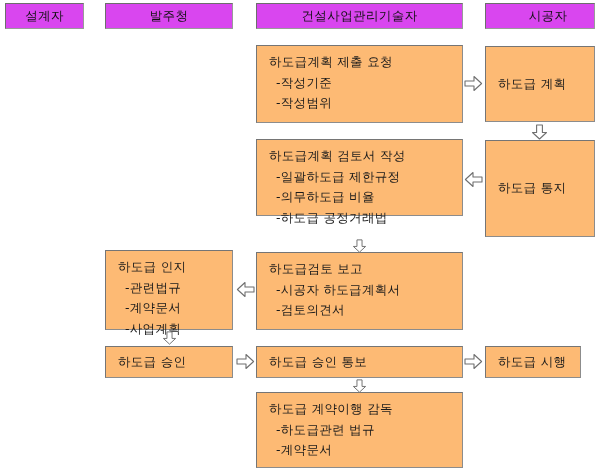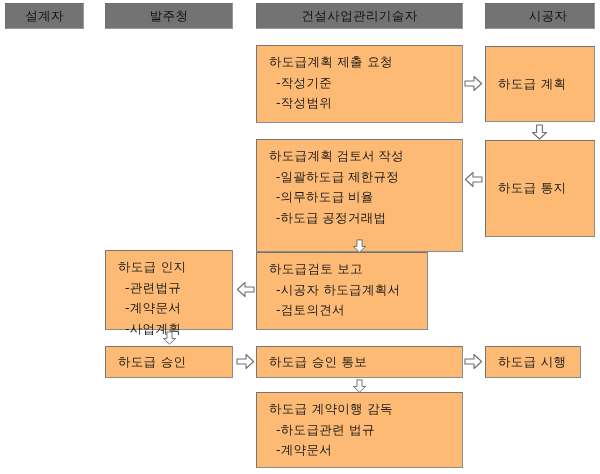--- a/index.html
+++ b/index.html
@@ -17,21 +17,21 @@
     width: 600px;
     height: 474px;
     background: #ffffff;
     overflow: hidden;
   }
 
   
   .col-head {
     position: absolute;
     box-sizing: border-box;
-    background: #737373;
+    background: #d946ef;
     border: 1px solid #9a9a9a;
     border-top-color: #6d6d6d;
     border-left-color: #6d6d6d;
     display: flex;
     align-items: center;
     justify-content: center;
     font-size: 12.5px;
     letter-spacing: 0.4px;
     color: #111;
     white-space: nowrap;
@@ -121,21 +121,21 @@
   <div class="node vcenter" style="left:485px; top:46px; width:110px; height:76px;">
     <div class="node-title">하도급 계획</div>
   </div>
 
   <div class="arrow" style="left:531px; top:124px;">
     <svg width="17" height="16" viewBox="0 0 17 16" aria-hidden="true">
       <path d="M5.6 1 H11.4 V8.5 H15.5 L8.5 15 L1.5 8.5 H5.6 Z" fill="#ffffff" stroke="#6f6f6f" stroke-width="1.1" stroke-linejoin="round"></path>
     </svg>
   </div>
 
-  <div class="node" style="left:256px; top:139px; width:207px; height:113px;font-family:Liberation Serif, serif;">
+  <div class="node" style="left:256px; top:139px; width:207px; height:77px;">
     <div class="node-title">하도급계획 검토서 작성</div>
     <ul class="node-list">
       <li>-일괄하도급 제한규정</li>
       <li>-의무하도급 비율</li>
       <li>-하도급 공정거래법</li>
     </ul>
   </div>
 
   <div class="arrow" style="left:464px; top:171px;">
     <svg width="19" height="17" viewBox="0 0 19 17" aria-hidden="true">
@@ -161,21 +161,21 @@
       <li>-사업계획</li>
     </ul>
   </div>
 
   <div class="arrow" style="left:236px; top:281px;">
     <svg width="19" height="17" viewBox="0 0 19 17" aria-hidden="true">
       <path d="M18 6 H9 V1.5 L1.4 8.5 L9 15.5 V11 H18 Z" fill="#ffffff" stroke="#6f6f6f" stroke-width="1.1" stroke-linejoin="round"></path>
     </svg>
   </div>
 
-  <div class="node" style="left:256px; top:252px; width:172px; height:78px;">
+  <div class="node" style="left:256px; top:252px; width:207px; height:78px;">
     <div class="node-title">하도급검토 보고</div>
     <ul class="node-list">
       <li>-시공자 하도급계획서</li>
       <li>-검토의견서</li>
     </ul>
   </div>
 
   <div class="arrow" style="left:161px; top:331px;">
     <svg width="17" height="14" viewBox="0 0 17 16" aria-hidden="true">
       <path d="M5.6 1 H11.4 V8.5 H15.5 L8.5 15 L1.5 8.5 H5.6 Z" fill="#ffffff" stroke="#6f6f6f" stroke-width="1.1" stroke-linejoin="round"></path>

